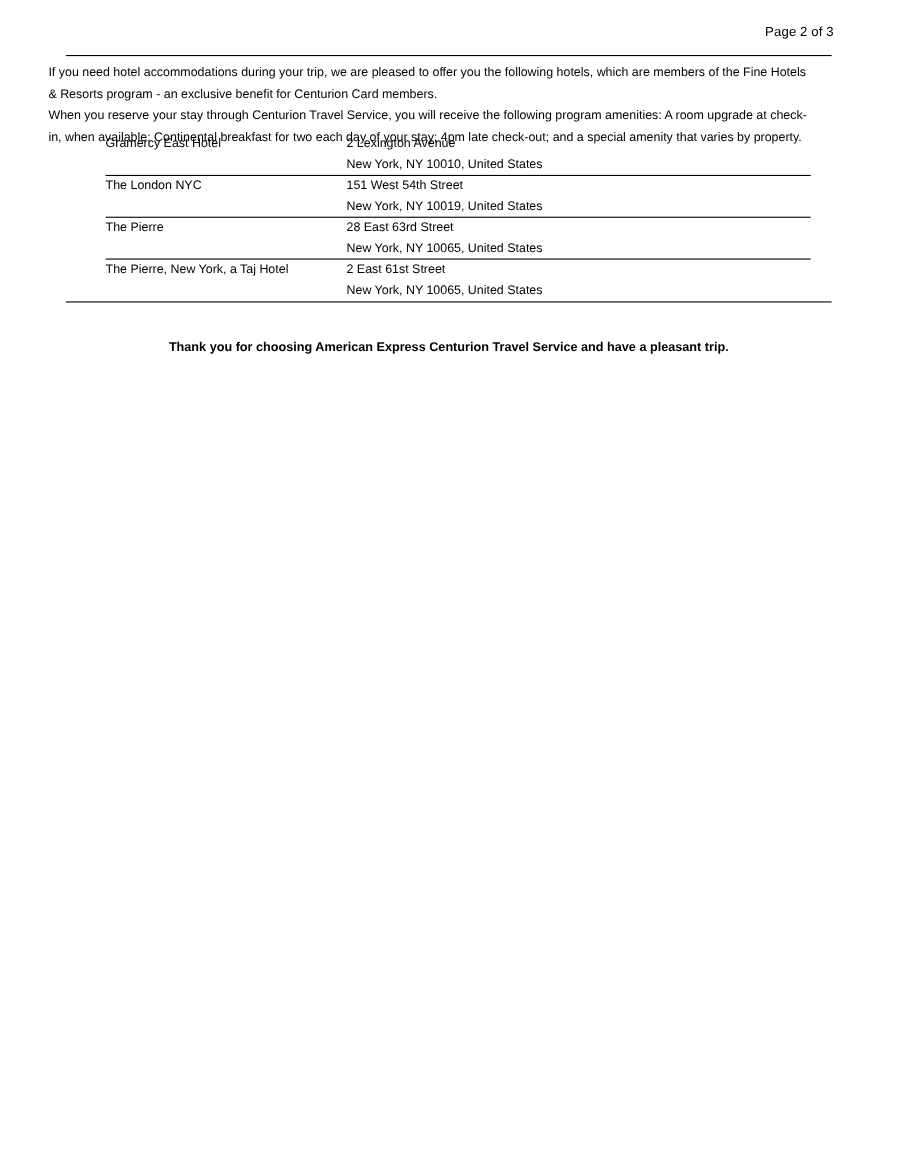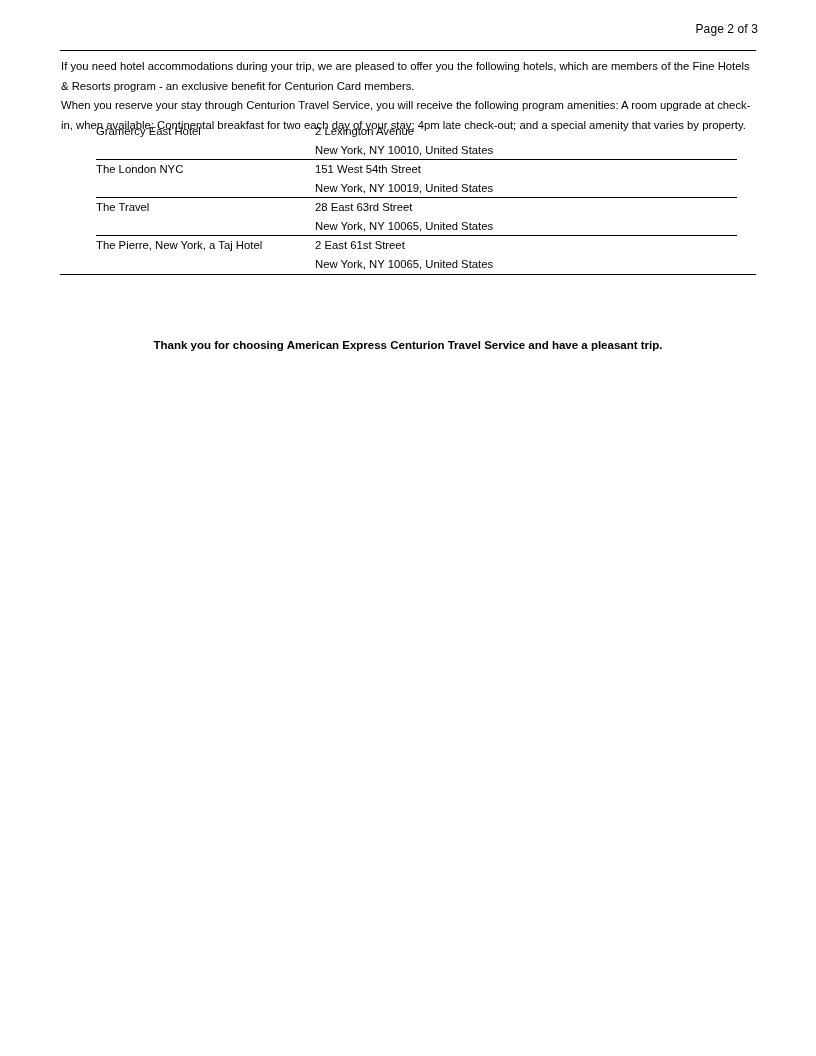--- a/index.html
+++ b/index.html
@@ -33,21 +33,21 @@
   .top-rule {
     position: absolute;
     left: 60px;
     top: 50px;
     width: 696px;
     height: 0;
     border-top: 1.6px solid #000;
   }
   .intro {
     position: absolute;
-    left: 61px;
+    left: 44px;
     top: 57px;
     width: 697px;
     font-size: 11.3px;
     line-height: 19.5px;
     color: #000;
   }
   .intro p {
     margin: 0;
   }
   .hotels {
@@ -98,21 +98,20 @@
   }
   .thanks {
     position: absolute;
     left: 0;
     top: 310px;
     width: 816px;
     text-align: center;
     font-size: 11.5px;
     font-weight: bold;
     color: #000;
-    margin-top: 29px;
   }
 </style>
 </head>
 <body>
 
 <div class="page">
 
   <div class="page-number">Page 2 of 3</div>
 
   <div class="top-rule"></div>
@@ -132,21 +131,21 @@
     </div>
 
     <div class="hotel-row">
       <div class="line1 name">The London NYC</div>
       <div class="line1 street">151 West 54th Street</div>
       <div class="line2 citystate">New York, NY  10019, United States</div>
       <div class="row-rule"></div>
     </div>
 
     <div class="hotel-row">
-      <div class="line1 name">The Travel</div>
+      <div class="line1 name">The Pierre</div>
       <div class="line1 street">28 East 63rd Street</div>
       <div class="line2 citystate">New York, NY  10065, United States</div>
       <div class="row-rule"></div>
     </div>
 
     <div class="hotel-row">
       <div class="line1 name">The Pierre, New York, a Taj Hotel</div>
       <div class="line1 street">2 East 61st Street</div>
       <div class="line2 citystate">New York, NY  10065, United States</div>
     </div>

